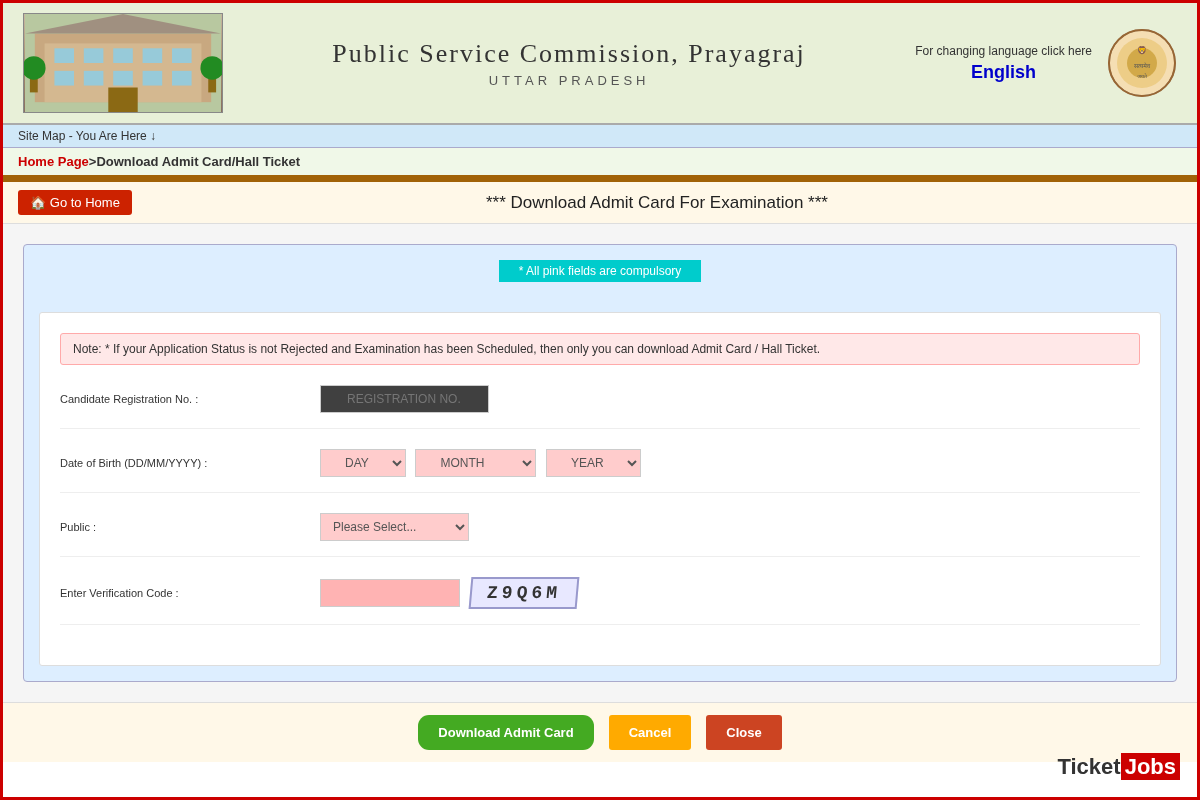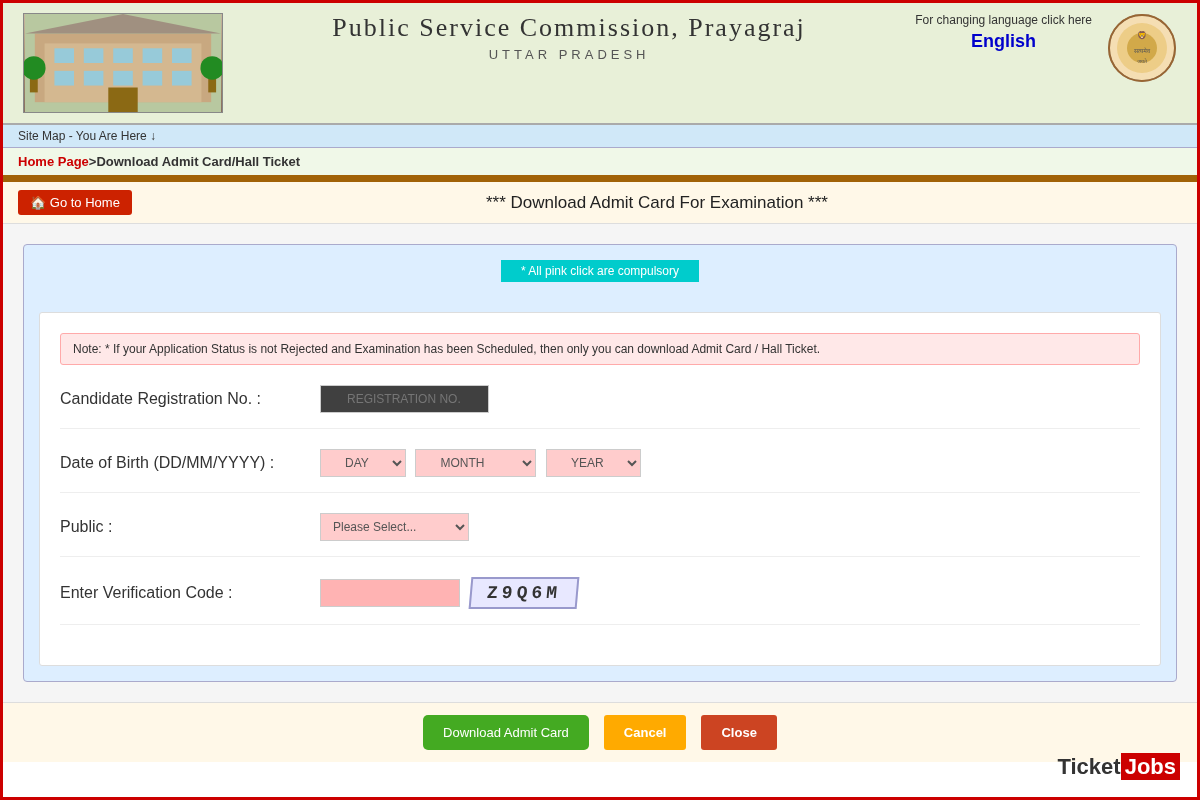--- a/index.html
+++ b/index.html
@@ -9,21 +9,21 @@
       width: 1200px;
       min-height: 800px;
       border: 3px solid #cc0000;
       overflow: hidden;
     }
 
     
     .header {
       background: #e8f0d8;
       display: flex;
-      align-items: flex-start;
+      align-items: center;
       padding: 10px 20px;
       border-bottom: 2px solid #aaa;
       min-height: 120px;
     }
     .header-building {
       width: 200px;
       height: 100px;
       background: linear-gradient(180deg, #c8b8a0 0%, #a89070 50%, #8a7060 100%);
       border: 1px solid #888;
       flex-shrink: 0;
@@ -167,21 +167,21 @@
     
     .form-row {
       display: flex;
       align-items: center;
       margin-bottom: 20px;
       padding-bottom: 15px;
       border-bottom: 1px solid #eee;
     }
     .form-label {
       width: 260px;
-      font-size: 16px;
+      font-size: 11px;
       color: #333;
       flex-shrink: 0;
     }
     .form-field {
       flex: 1;
     }
     input.reg-input {
       background: #404040;
       border: 1px solid #ccc;
       padding: 6px 26px;
@@ -241,23 +241,23 @@
       justify-content: center;
       gap: 15px;
       border-top: 1px solid #ddd;
     }
     .btn-download {
       background: #44aa22;
       color: white;
       border: none;
       padding: 10px 20px;
       font-size: 13px;
-      font-weight: normal;
-      cursor: pointer;
-      border-radius: 5px;
+      font-weight: bold;
+      cursor: pointer;
+      border-radius: 11px;
     }
     .btn-cancel {
       background: #ffaa00;
       color: white;
       border: none;
       padding: 10px 20px;
       font-size: 13px;
       font-weight: bold;
       cursor: pointer;
       border-radius: 3px;
@@ -351,21 +351,21 @@
 
 <div class="toolbar">
   <button class="btn-home">🏠 Go to Home</button>
   <div class="toolbar-title">*** Download Admit Card For Examination ***</div>
 </div>
 
 <div class="main-content">
   <div class="form-container">
 
     <div class="notice-center">
-      <span class="compulsory-notice">* All pink click are compulsory</span>
+      <span class="compulsory-notice">* All pink fields are compulsory</span>
     </div>
 
     <div class="form-inner">
 
       <div class="note-box">
         <span>Note: * If your Application Status is not Rejected and Examination has been Scheduled, then only you can download Admit Card / Hall Ticket.</span>
       </div>
 
       <div class="form-row">
         <div class="form-label">Candidate Registration No. :</div>

